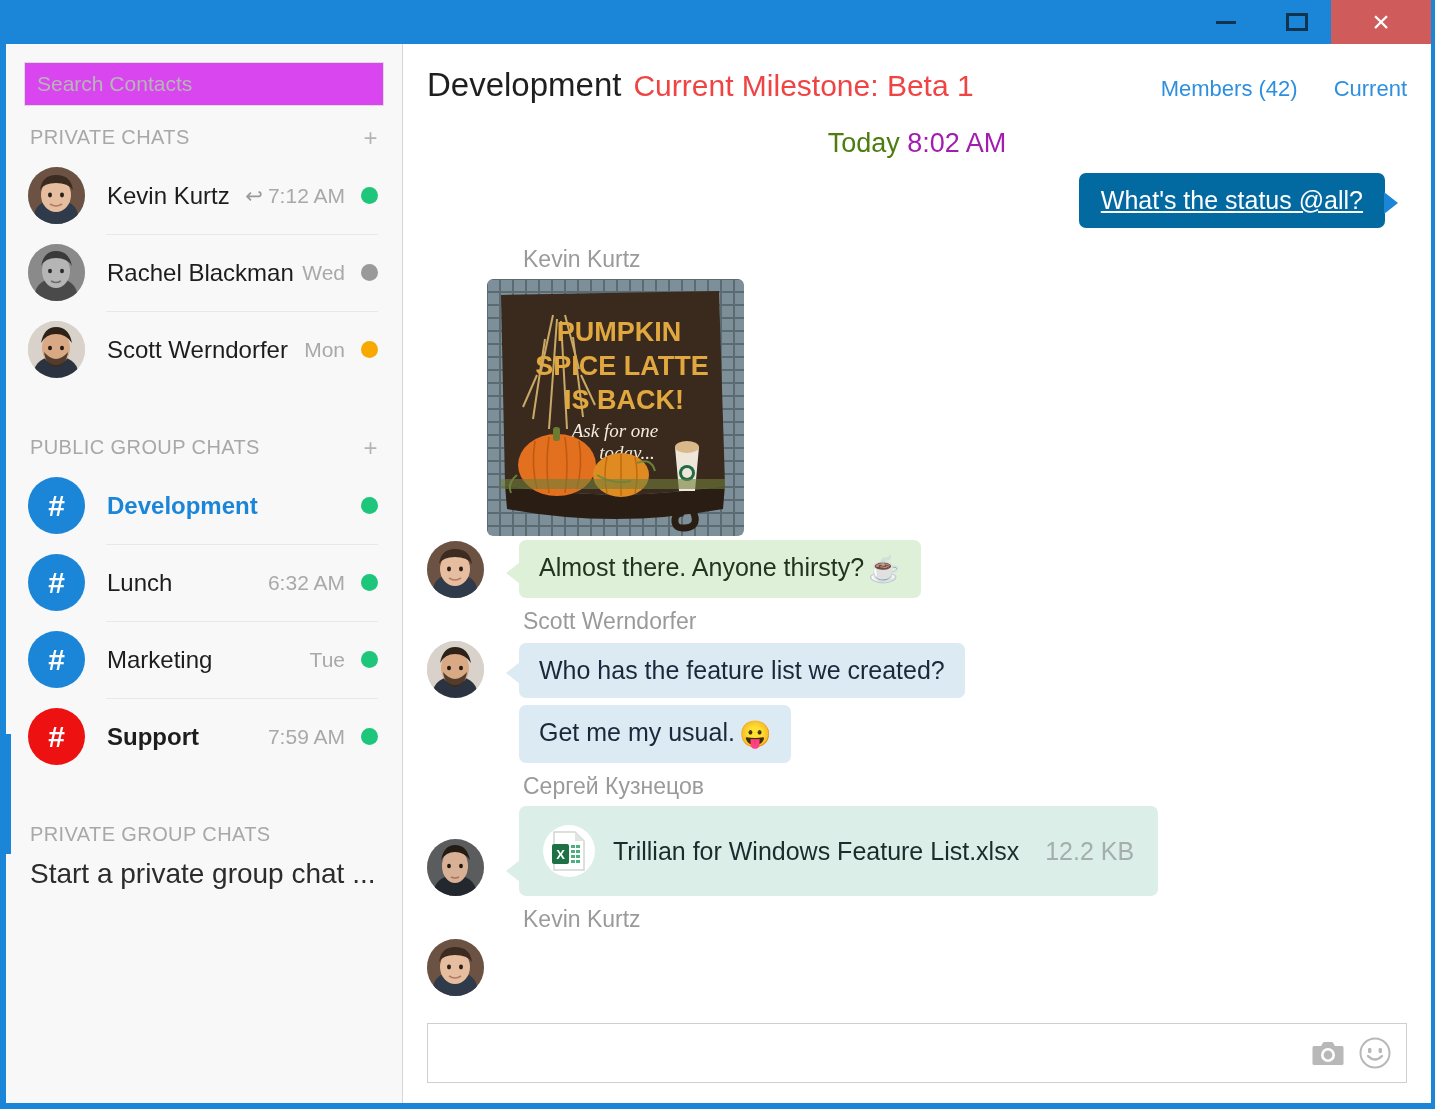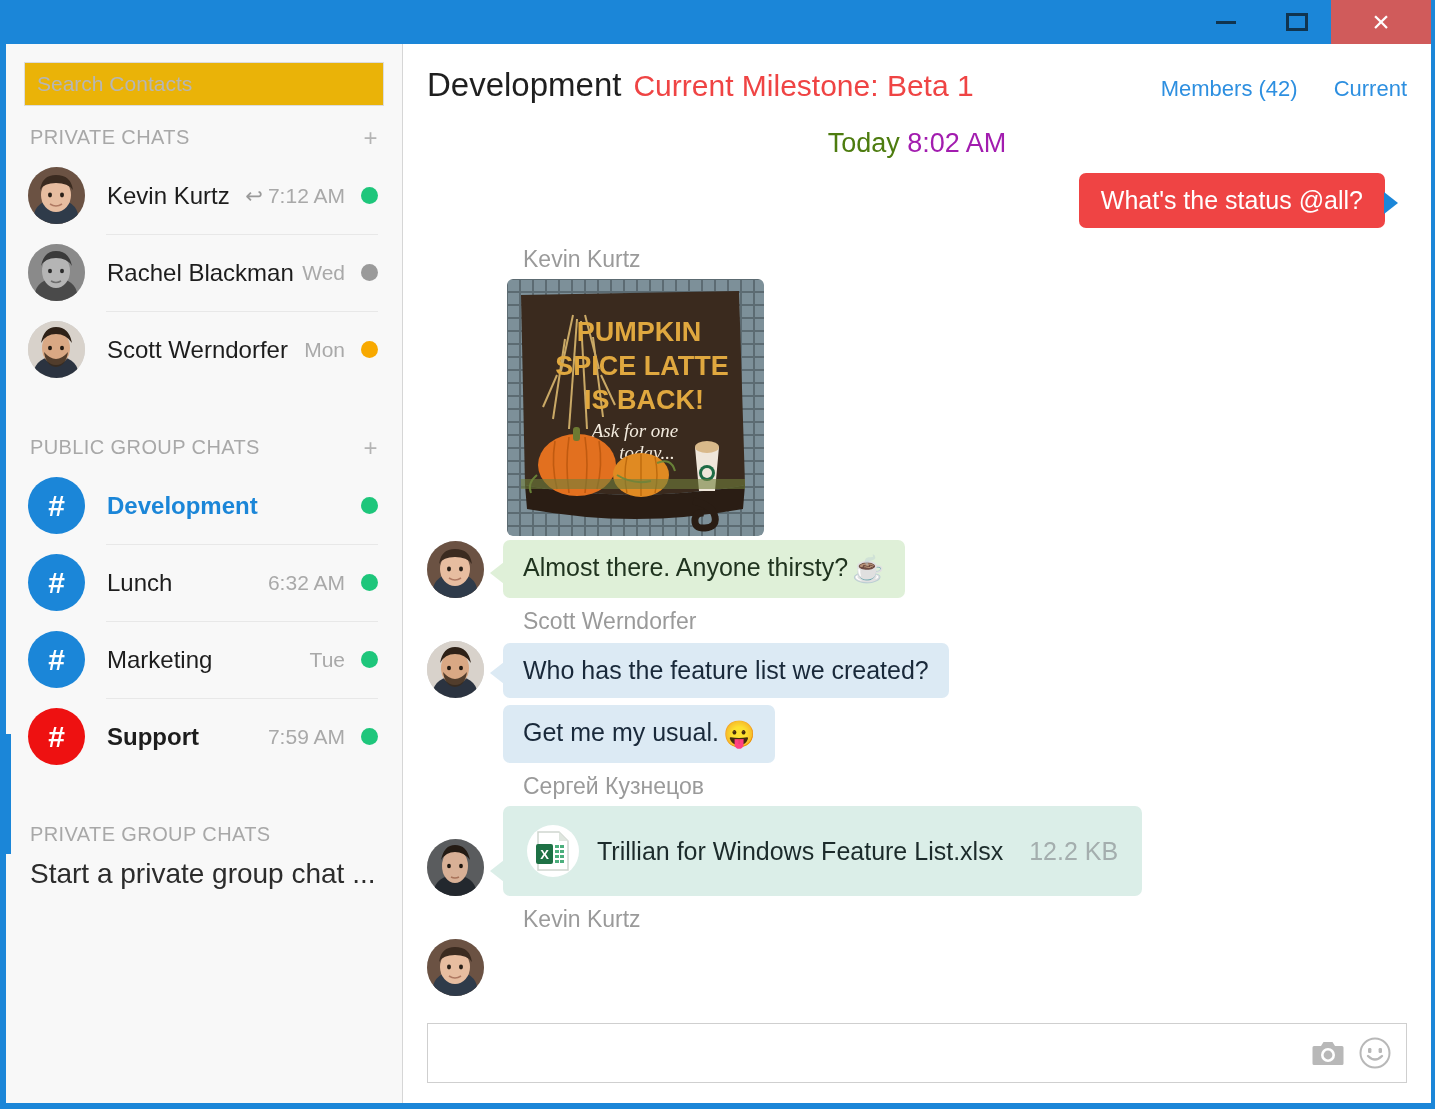--- a/index.html
+++ b/index.html
@@ -92,21 +92,21 @@
     width: 5px;
     height: 120px;
     background: #1b86d8;
   }
   .search-wrap { padding: 18px 18px 0 18px; }
   .search-input {
     width: 100%;
     box-sizing: border-box;
     height: 44px;
     border: 1px solid #dcdcdc;
-    background: #eab308;
+    background: #d946ef;
     font-family: "Liberation Sans", sans-serif;
     font-size: 21px;
     color: #3b3b3b;
     padding: 0 12px;
     outline: none;
   }
   .search-input::placeholder { color: #b6b6b6; }
 
   .sect-head {
     display: flex;
@@ -239,46 +239,48 @@
   .day-divider .d-label { color: #4d7c0f; }
   .day-divider .d-time { color: #a21caf; }
 
   .msg-out {
     display: flex;
     justify-content: flex-end;
     margin-bottom: 18px;
     padding-right: 22px;
   }
   .bubble-out {
-    background: #ef4444;
+    background: #0369a1;
     color: #ffffff;
     font-size: 25px;
     padding: 13px 22px;
     border-radius: 7px;
     position: relative;
     max-width: 70%;
+    text-decoration: underline;
   }
   .bubble-out::after {
     content: "";
     position: absolute;
     right: -13px;
     top: 19px;
     border-top: 11px solid transparent;
     border-bottom: 11px solid transparent;
     border-left: 14px solid #1b86d8;
   }
   .sender-name {
     font-size: 23px;
     color: #9a9a9a;
     margin: 10px 0 6px 96px;
   }
   .msg-in {
     display: flex;
     align-items: flex-end;
     margin-bottom: 7px;
+    gap: 16px;
   }
   .msg-in .avatar-slot {
     width: 76px;
     flex: none;
     display: flex;
     justify-content: flex-start;
     align-items: flex-end;
   }
   .bubble-in {
     font-size: 25px;
@@ -297,21 +299,21 @@
     left: -13px;
     bottom: 14px;
     border-top: 11px solid transparent;
     border-bottom: 11px solid transparent;
     border-right: 14px solid currentColor;
   }
   .bubble-in.green.tail::before { border-right-color: #dff0d8; }
   .bubble-in.blue.tail::before  { border-right-color: #dceaf4; }
   .bubble-in.teal.tail::before  { border-right-color: #dbeee8; }
 
-  .photo-msg { margin-left: 80px; margin-bottom: 4px; }
+  .photo-msg { margin-left: 60px; margin-bottom: 4px; }
   .photo-frame {
     width: 257px; height: 257px;
     border-radius: 6px;
     overflow: hidden;
     display: block;
   }
 
   .file-row {
     display: flex;
     align-items: center;

